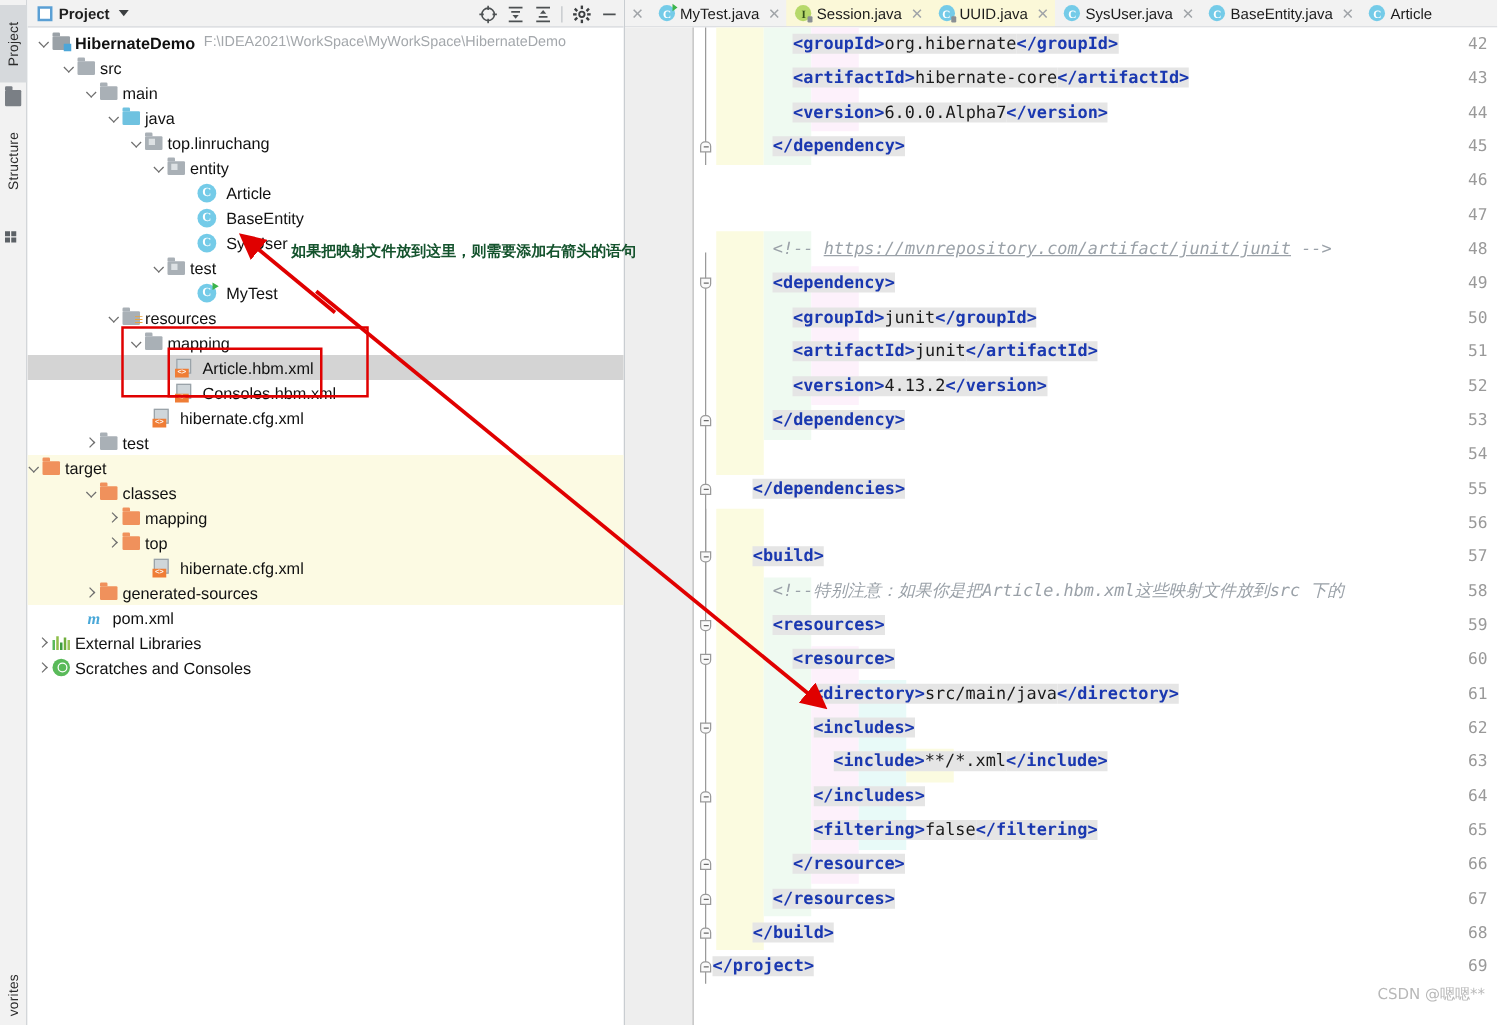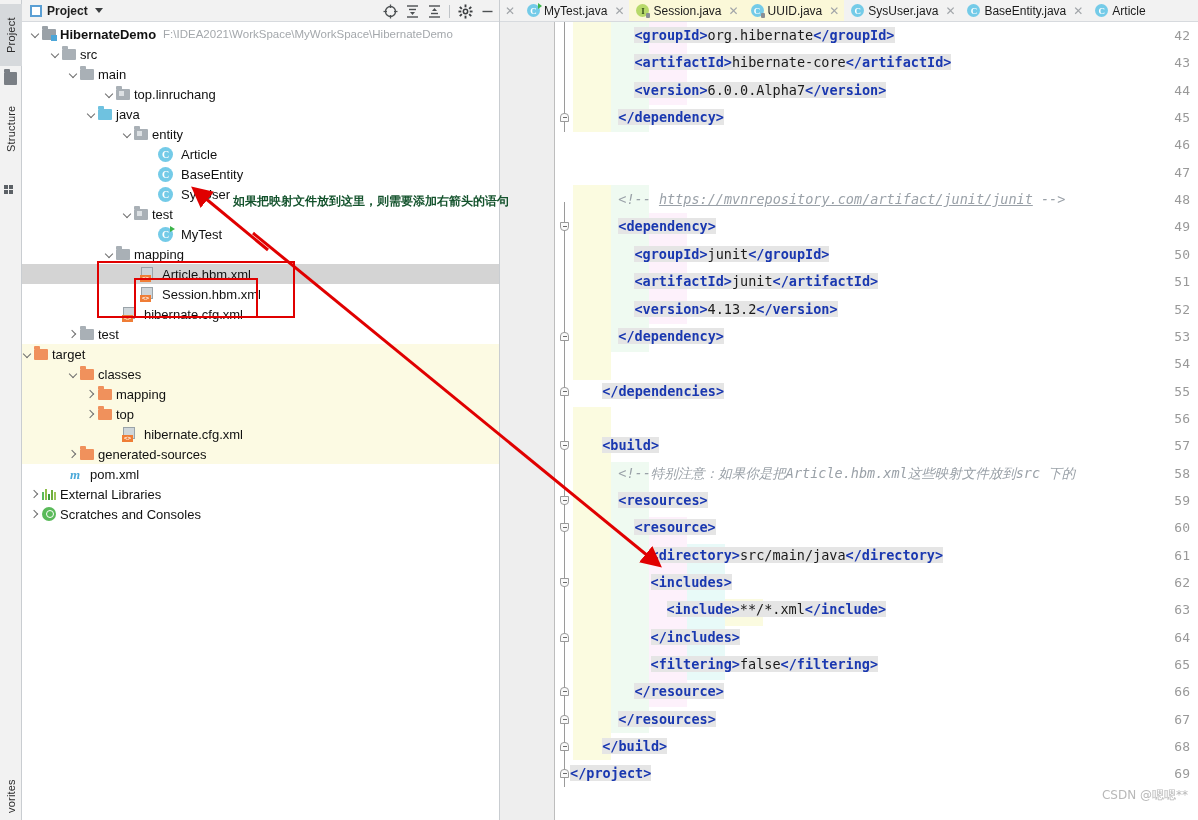--- a/index.html
+++ b/index.html
@@ -414,30 +414,30 @@
         <span class="ic ic-folder"></span>
         <span class="lbl">src</span>
       </div>
 
       <div class="row" style="padding-left:46px;">
         <span class="arrow"></span>
         <span class="ic ic-folder"></span>
         <span class="lbl">main</span>
       </div>
 
+      <div class="row" style="padding-left:64px;">
+        <span class="arrow"></span>
+        <span class="ic ic-folder-blue"></span>
+        <span class="lbl">java</span>
+      </div>
+
       <div class="row" style="padding-left:82px;">
         <span class="arrow"></span>
         <span class="ic ic-pkg"></span>
         <span class="lbl">top.linruchang</span>
-      </div>
-
-      <div class="row" style="padding-left:64px;">
-        <span class="arrow"></span>
-        <span class="ic ic-folder-blue"></span>
-        <span class="lbl">java</span>
       </div>
 
       <div class="row" style="padding-left:100px;">
         <span class="arrow"></span>
         <span class="ic ic-pkg"></span>
         <span class="lbl">entity</span>
       </div>
 
       <div class="row" style="padding-left:136px;">
         <span class="ic ic-class">C</span>
@@ -458,35 +458,40 @@
         <span class="arrow"></span>
         <span class="ic ic-pkg"></span>
         <span class="lbl">test</span>
       </div>
 
       <div class="row" style="padding-left:136px;">
         <span class="ic ic-class run">C</span>
         <span class="lbl" style="margin-left:4px;">MyTest</span>
       </div>
 
+      <div class="row" style="padding-left:64px;">
+        <span class="arrow"></span>
+        <span class="ic ic-folder-res"></span>
+        <span class="lbl">resources</span>
+      </div>
 
       <div class="row" style="padding-left:82px;">
         <span class="arrow"></span>
         <span class="ic ic-folder"></span>
         <span class="lbl">mapping</span>
       </div>
 
       <div class="row sel" style="padding-left:118px;">
         <span class="ic ic-xml"></span>
         <span class="lbl" style="margin-left:4px;">Article.hbm.xml</span>
       </div>
 
       <div class="row" style="padding-left:118px;">
         <span class="ic ic-xml"></span>
-        <span class="lbl" style="margin-left:4px;">Session.hbm.xml</span>
+        <span class="lbl" style="margin-left:4px;">Consoles.hbm.xml</span>
       </div>
 
       <div class="row" style="padding-left:100px;">
         <span class="ic ic-xml"></span>
         <span class="lbl" style="margin-left:4px;">hibernate.cfg.xml</span>
       </div>
 
       <div class="row" style="padding-left:46px;">
         <span class="arrow closed"></span>
         <span class="ic ic-folder"></span>

